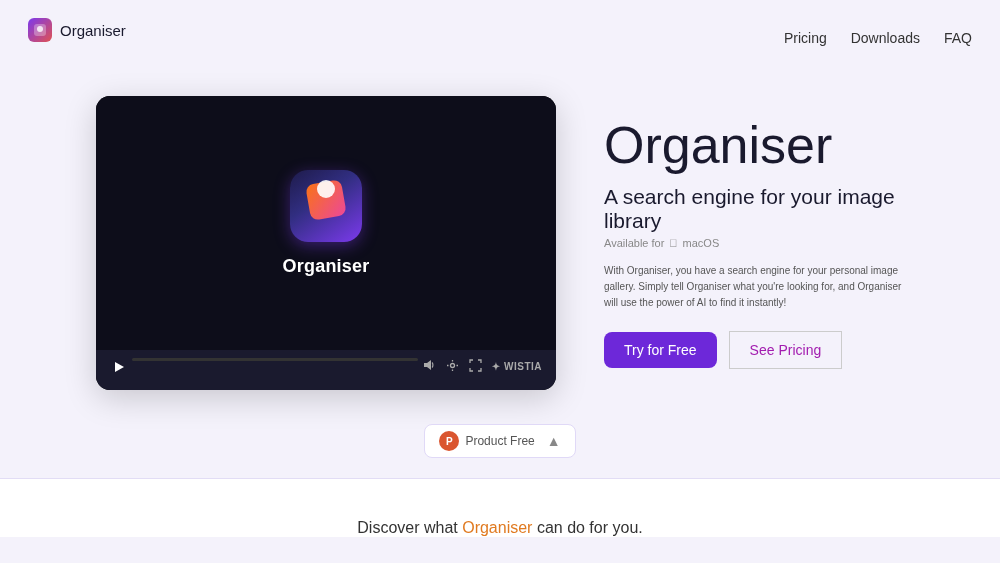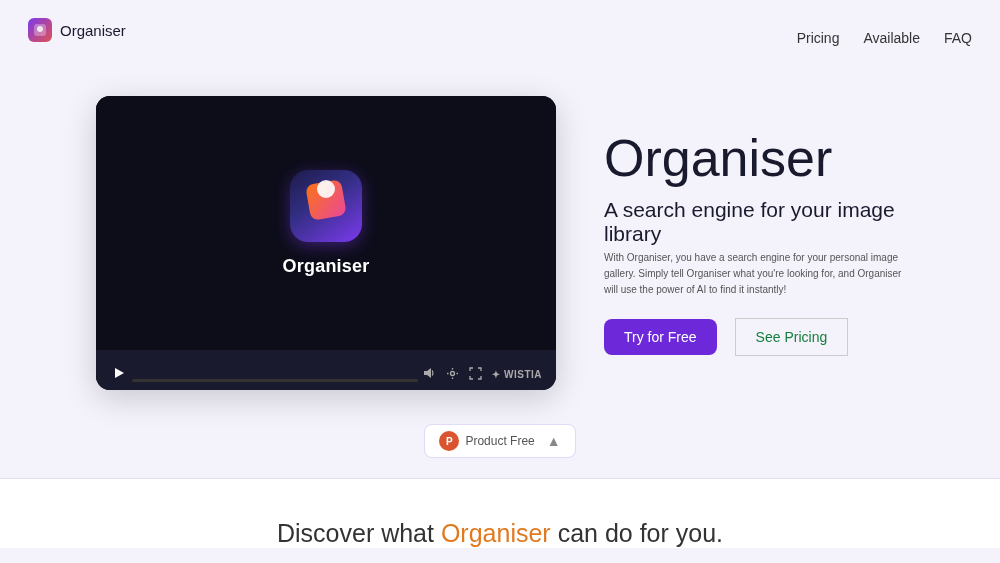--- a/index.html
+++ b/index.html
@@ -117,21 +117,21 @@
     .video-title {
       color: #fff;
       font-size: 18px;
       font-weight: 600;
       letter-spacing: 0.2px;
     }
     .video-controls {
       background: #1a1a2e;
       padding: 8px 14px;
       display: flex;
-      align-items: flex-end;
+      align-items: flex-start;
       gap: 4px;
       height: 40px;
     }
     .play-btn {
       width: 18px;
       height: 18px;
       display: flex;
       align-items: center;
       justify-content: center;
       color: #fff;
@@ -190,36 +190,36 @@
       color: #555;
     }
     .hero-text .description {
       font-size: 10px;
       color: #555;
       line-height: 1.6;
       margin-bottom: 20px;
     }
     .hero-buttons {
       display: flex;
-      gap: 18px;
+      gap: 12px;
       align-items: center;
     }
     .btn-primary {
       background: #6d28d9;
       color: #fff;
       border: none;
       border-radius: 8px;
       padding: 10px 20px;
       font-size: 14px;
       font-weight: 500;
       cursor: pointer;
     }
     .btn-secondary {
       background: transparent;
-      color: #15803d;
+      color: #a21caf;
       border: 1.5px solid #ccc;
       border-radius: 0;
       padding: 10px 20px;
       font-size: 14px;
       font-weight: 500;
       cursor: pointer;
     }
 
     
     .ph-section {
@@ -265,21 +265,21 @@
       margin: 0;
     }
 
     
     .discover-section {
       background: #fff;
       padding: 40px 0 0 0;
       text-align: center;
     }
     .discover-text {
-      font-size: 25px;
+      font-size: 16px;
       color: #333;
       margin-bottom: 46px;
     }
     .discover-text .highlight {
       color: #e07a20;
       font-weight: 500;
     }
   </style>
 </head>
 <body>
@@ -289,21 +289,21 @@
     <div class="nav-logo-icon">
       <svg width="16" height="16" viewBox="0 0 16 16" fill="none">
         <rect x="2" y="2" width="12" height="12" rx="3" fill="white" opacity="0.3"></rect>
         <circle cx="8" cy="7" r="3" fill="white" opacity="0.8"></circle>
       </svg>
     </div>
     <span>Organiser</span>
   </div>
   <div class="nav-links">
     <a>Pricing</a>
-    <a>Available</a>
+    <a>Downloads</a>
     <a>FAQ</a>
   </div>
 </nav>
 
 <section class="hero">
 
   <div class="video-wrapper">
     <div class="video-screen">
       <div class="video-app-icon"></div>
       <div class="video-title">Organiser</div>
@@ -334,20 +334,25 @@
           </svg>
         </span>
         <span class="wistia-badge">✦ WISTIA</span>
       </div>
     </div>
   </div>
 
   <div class="hero-text">
     <h1>Organiser</h1>
     <div class="subtitle">A search engine for your image library</div>
+    <div class="platform-badge">
+      <span>Available for</span>
+      <span class="apple-icon"></span>
+      <span>macOS</span>
+    </div>
     <p class="description">With Organiser, you have a search engine for your personal image gallery. Simply tell Organiser what you're looking for, and Organiser will use the power of AI to find it instantly!</p>
     <div class="hero-buttons">
       <button class="btn-primary">Try for Free</button>
       <button class="btn-secondary">See Pricing</button>
     </div>
   </div>
 </section>
 
 <div class="ph-section">
   <div class="ph-badge">

